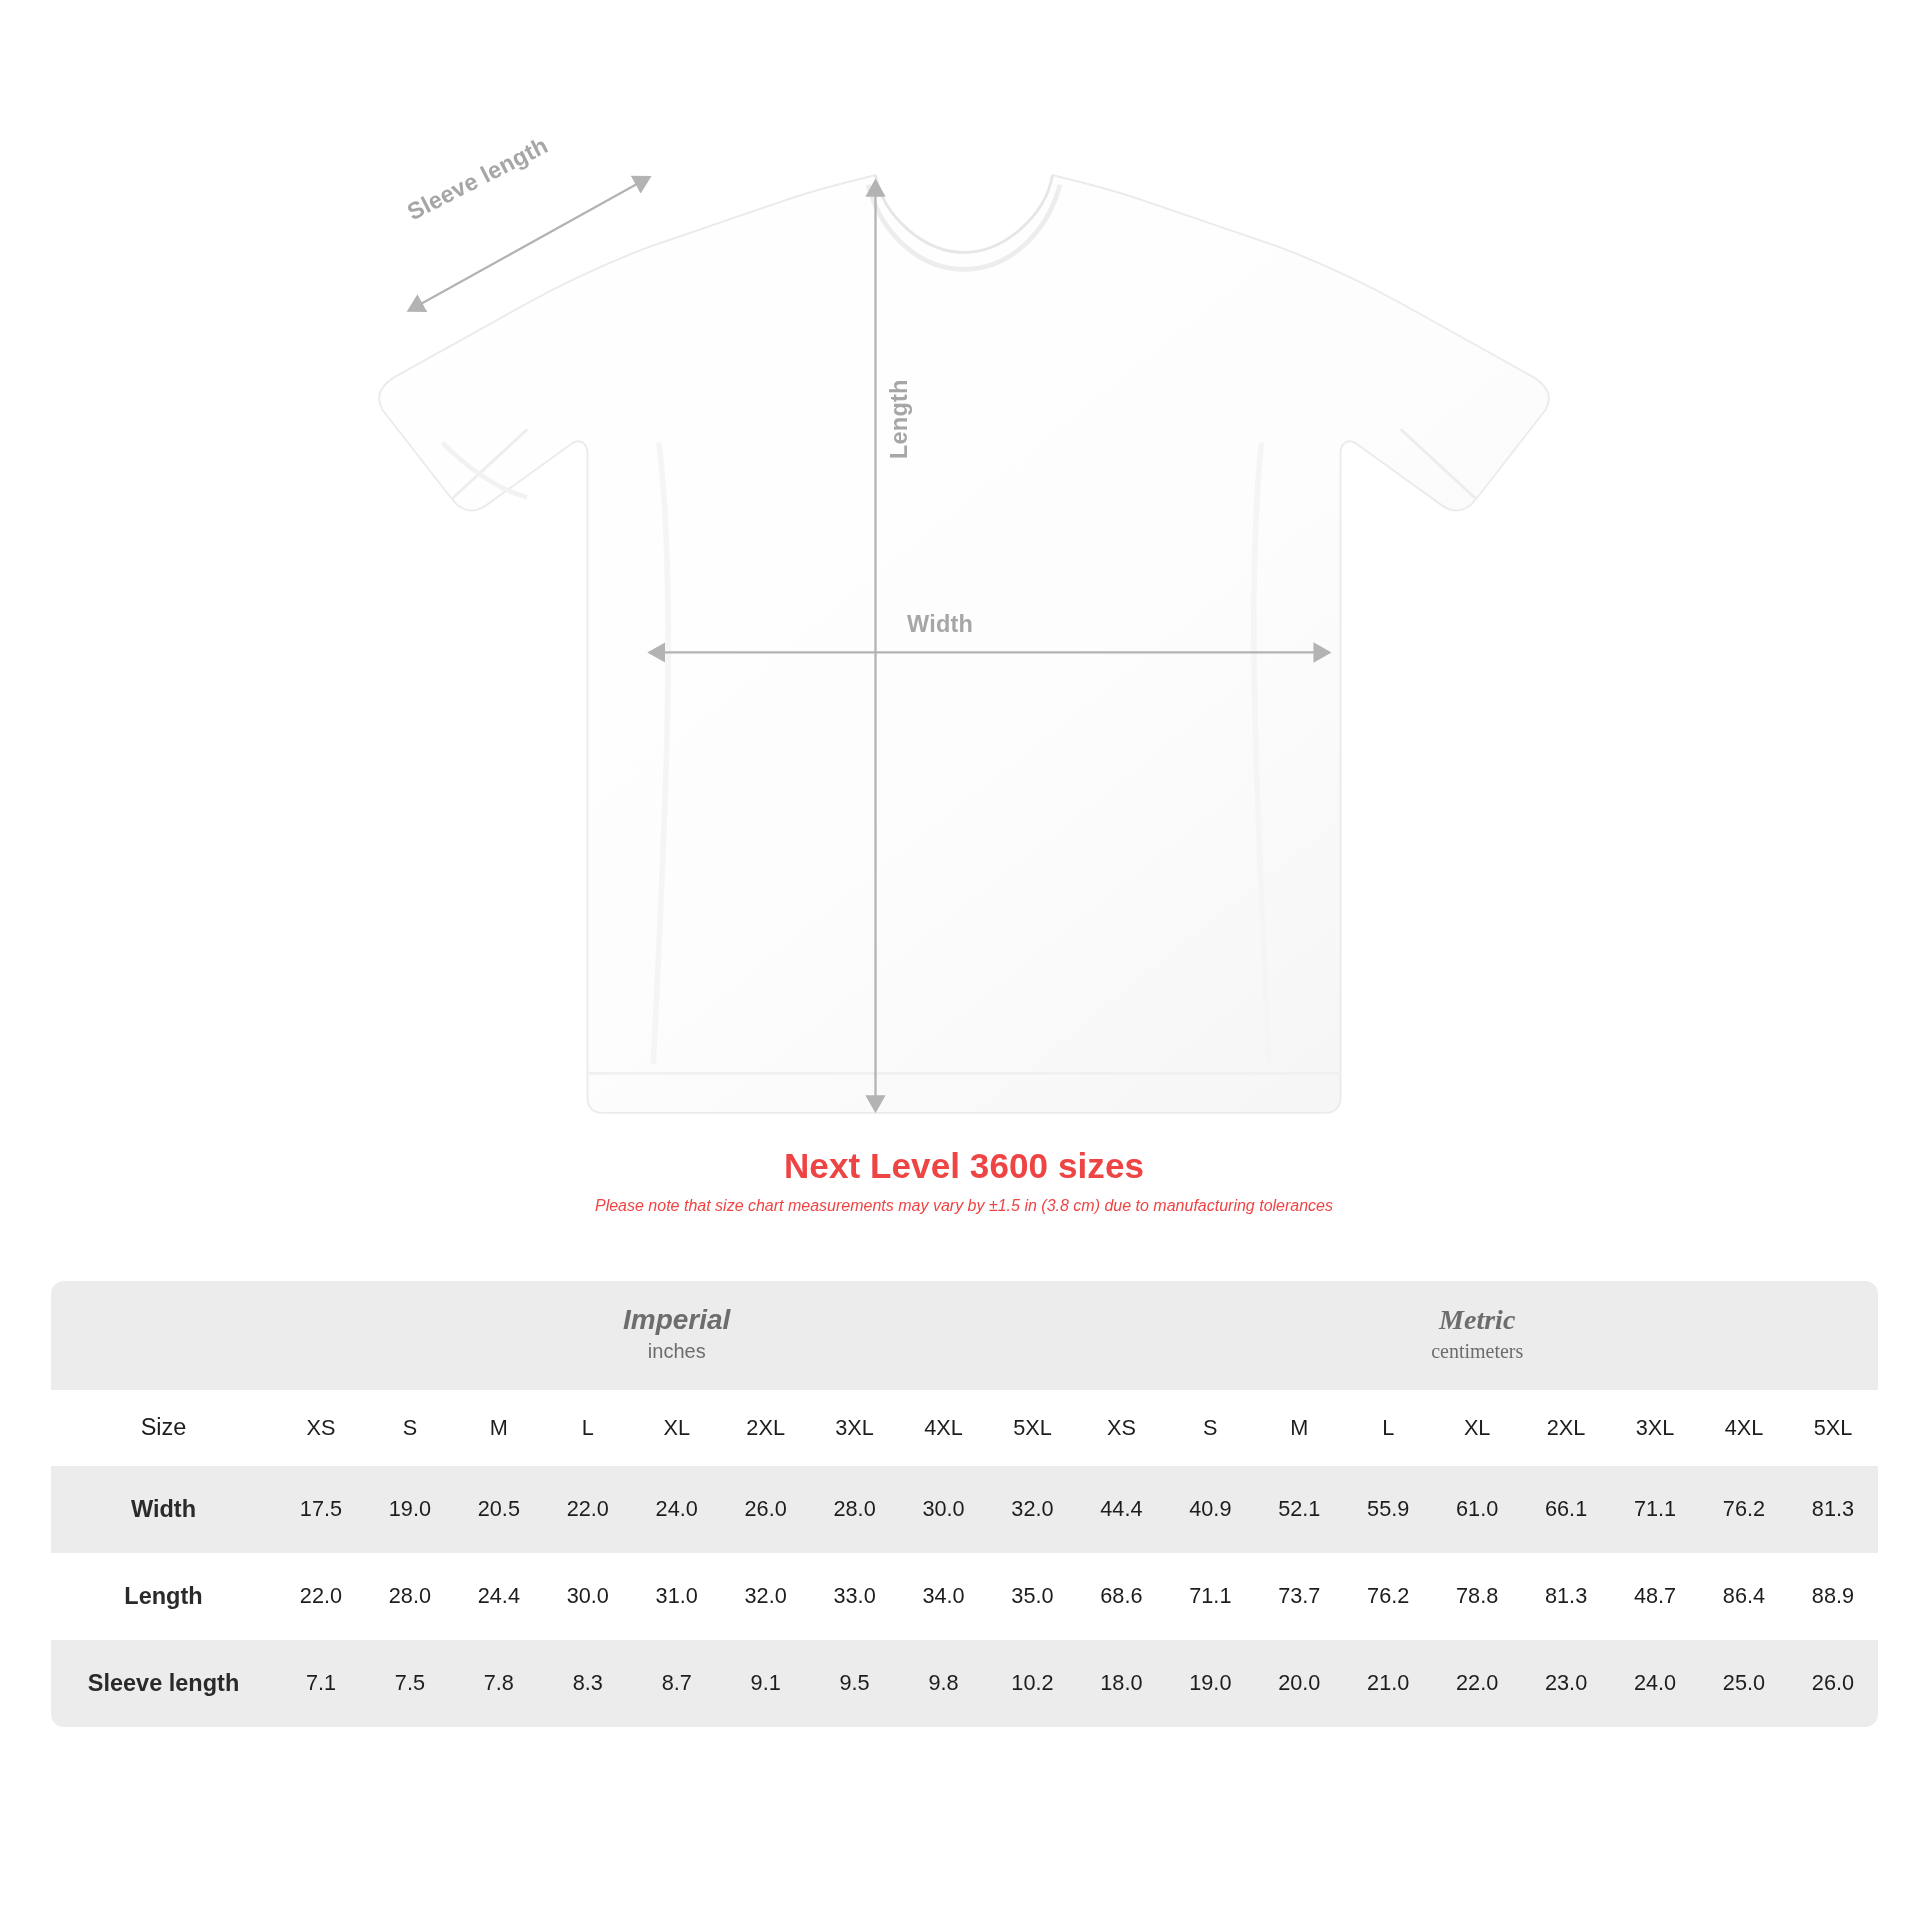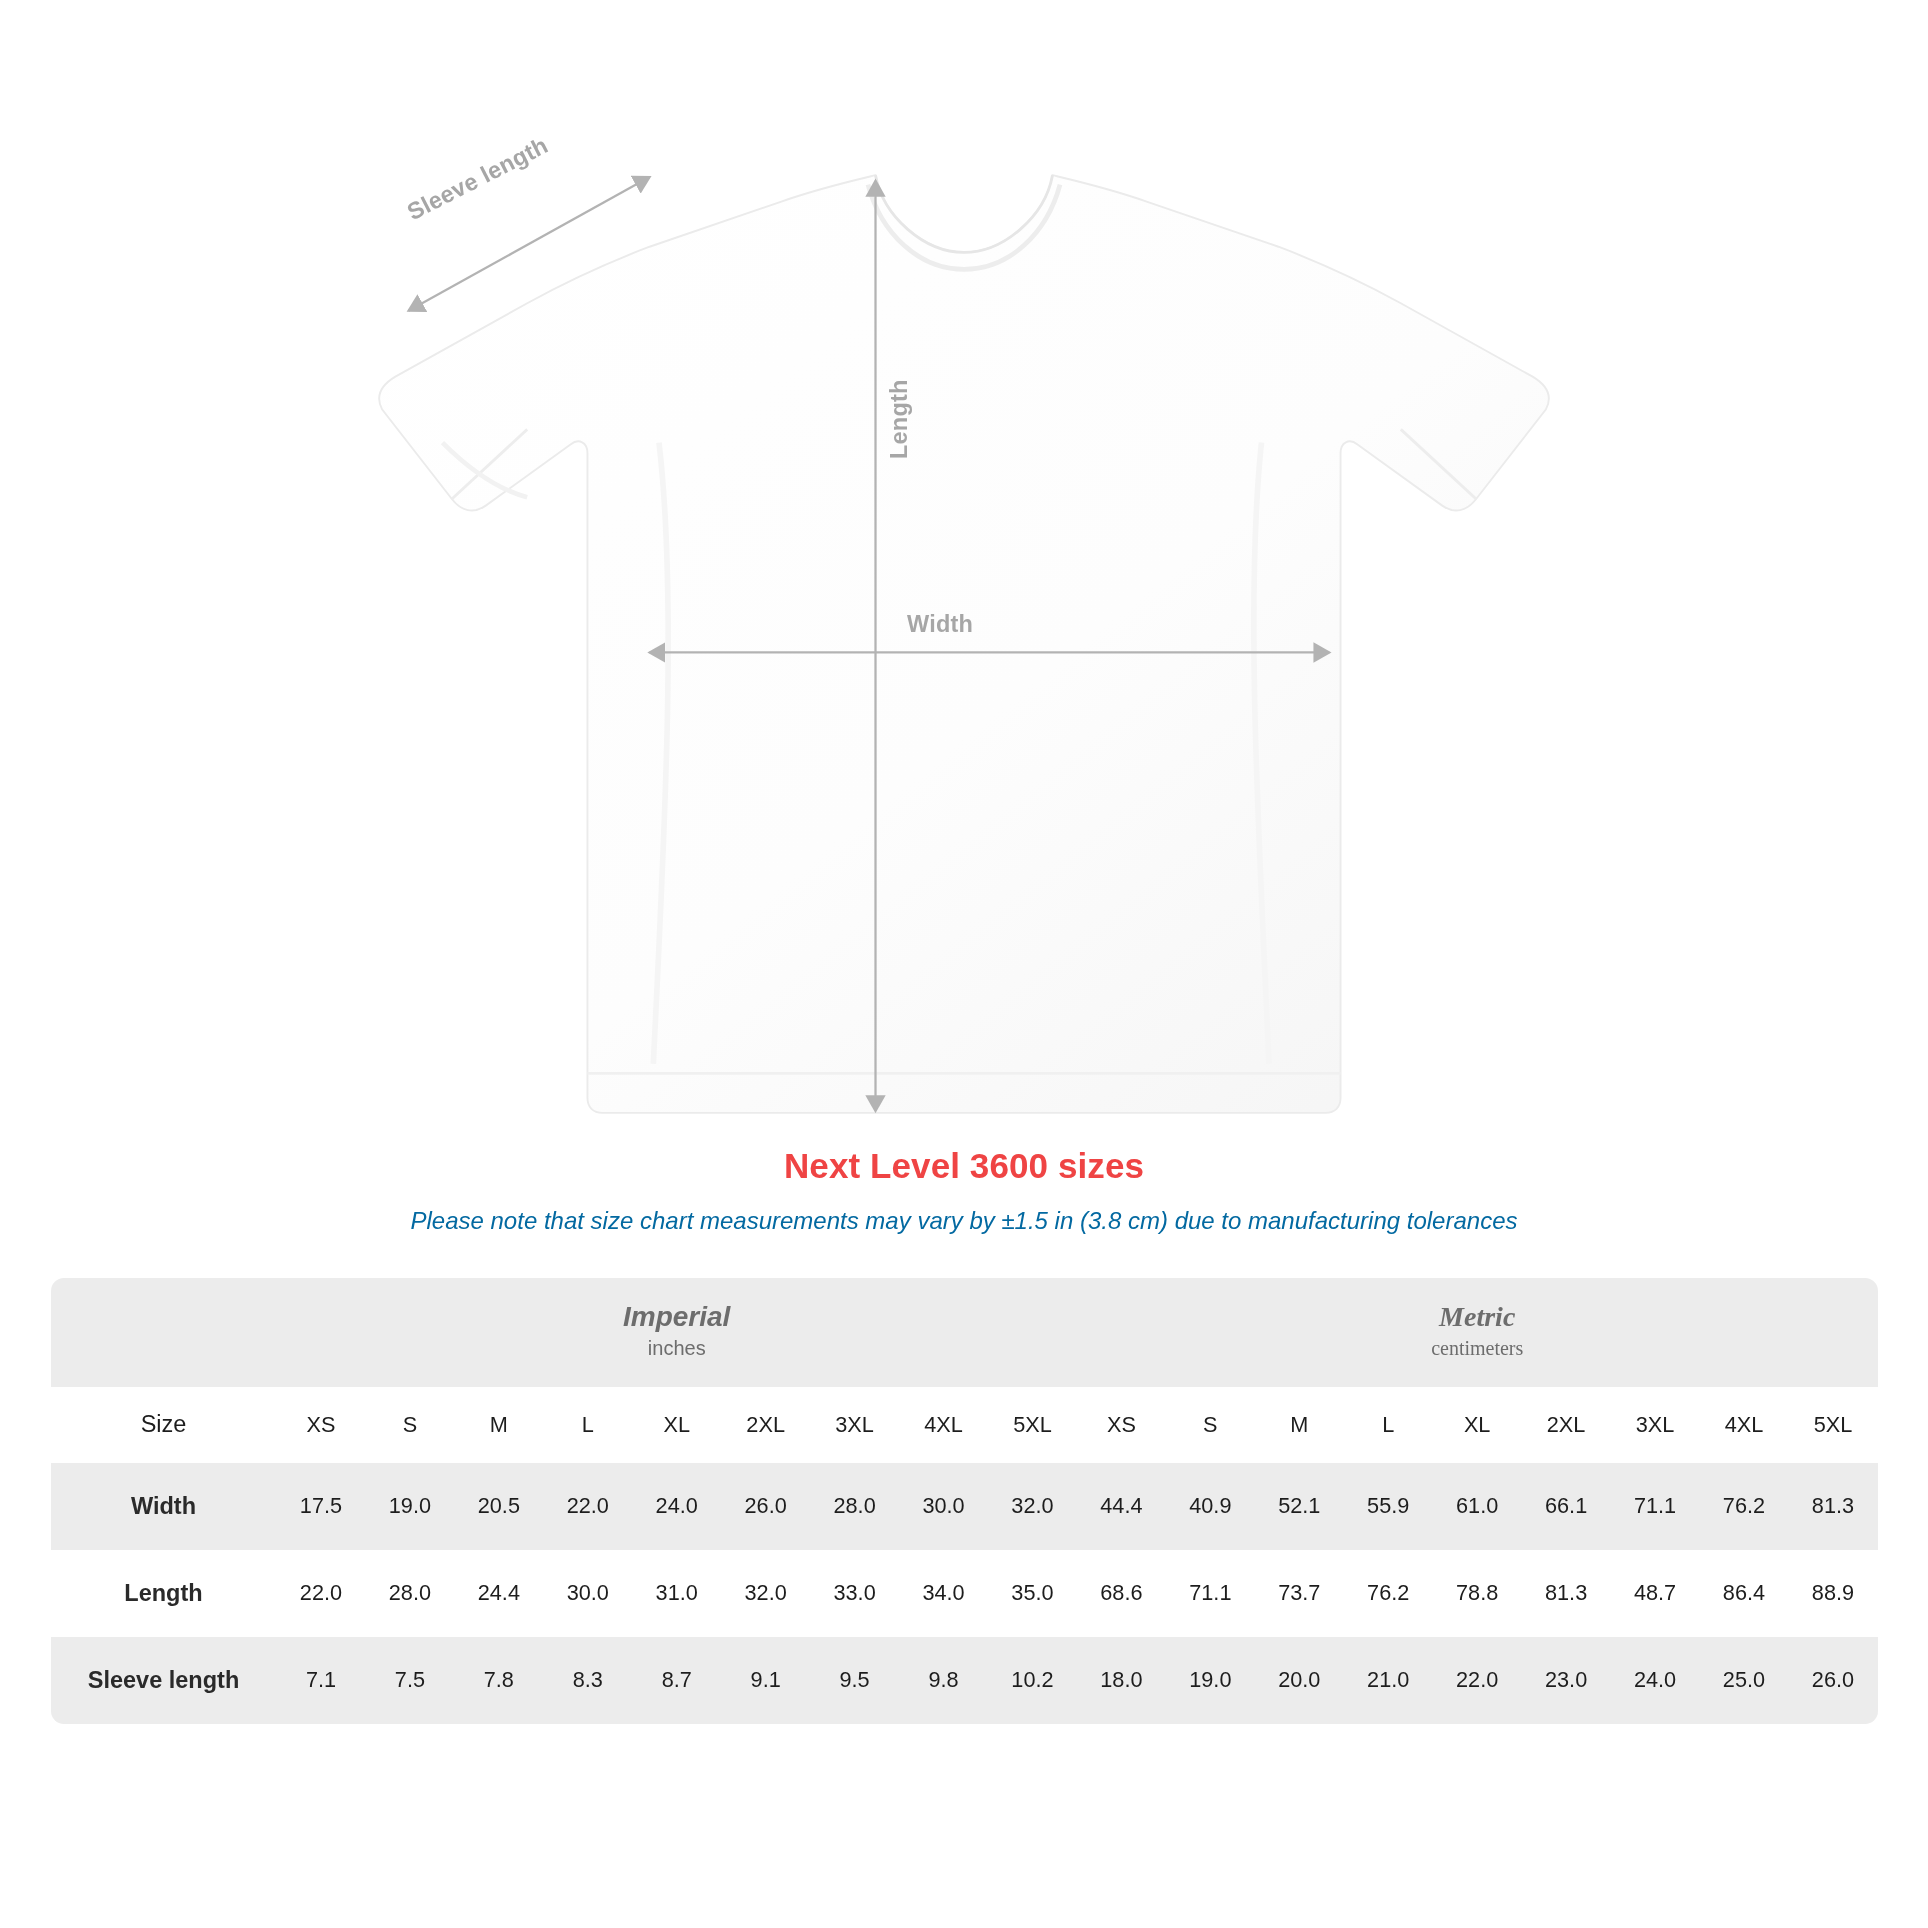--- a/index.html
+++ b/index.html
@@ -62,29 +62,29 @@
     margin-top: 1.9px;
   }
   .chart-title {
     font-size: 35px;
     font-weight: bold;
     color: #ef4444;
     margin: 0;
     letter-spacing: 0.1px;
   }
   .chart-note {
-    font-size: 24px;
+    font-size: 16px;
     font-style: italic;
-    color: #0369a1;
-    margin-top: 21px;
+    color: #ef4444;
+    margin-top: 11px;
   }
 
   
   .table-wrap {
-    margin: 43px auto 0 auto;
+    margin: 66px auto 0 auto;
     width: 1827px;
   }
   table.size-table {
     border-collapse: separate;
     border-spacing: 0;
     width: 100%;
     table-layout: fixed;
   }
   table.size-table td,
   table.size-table th {

